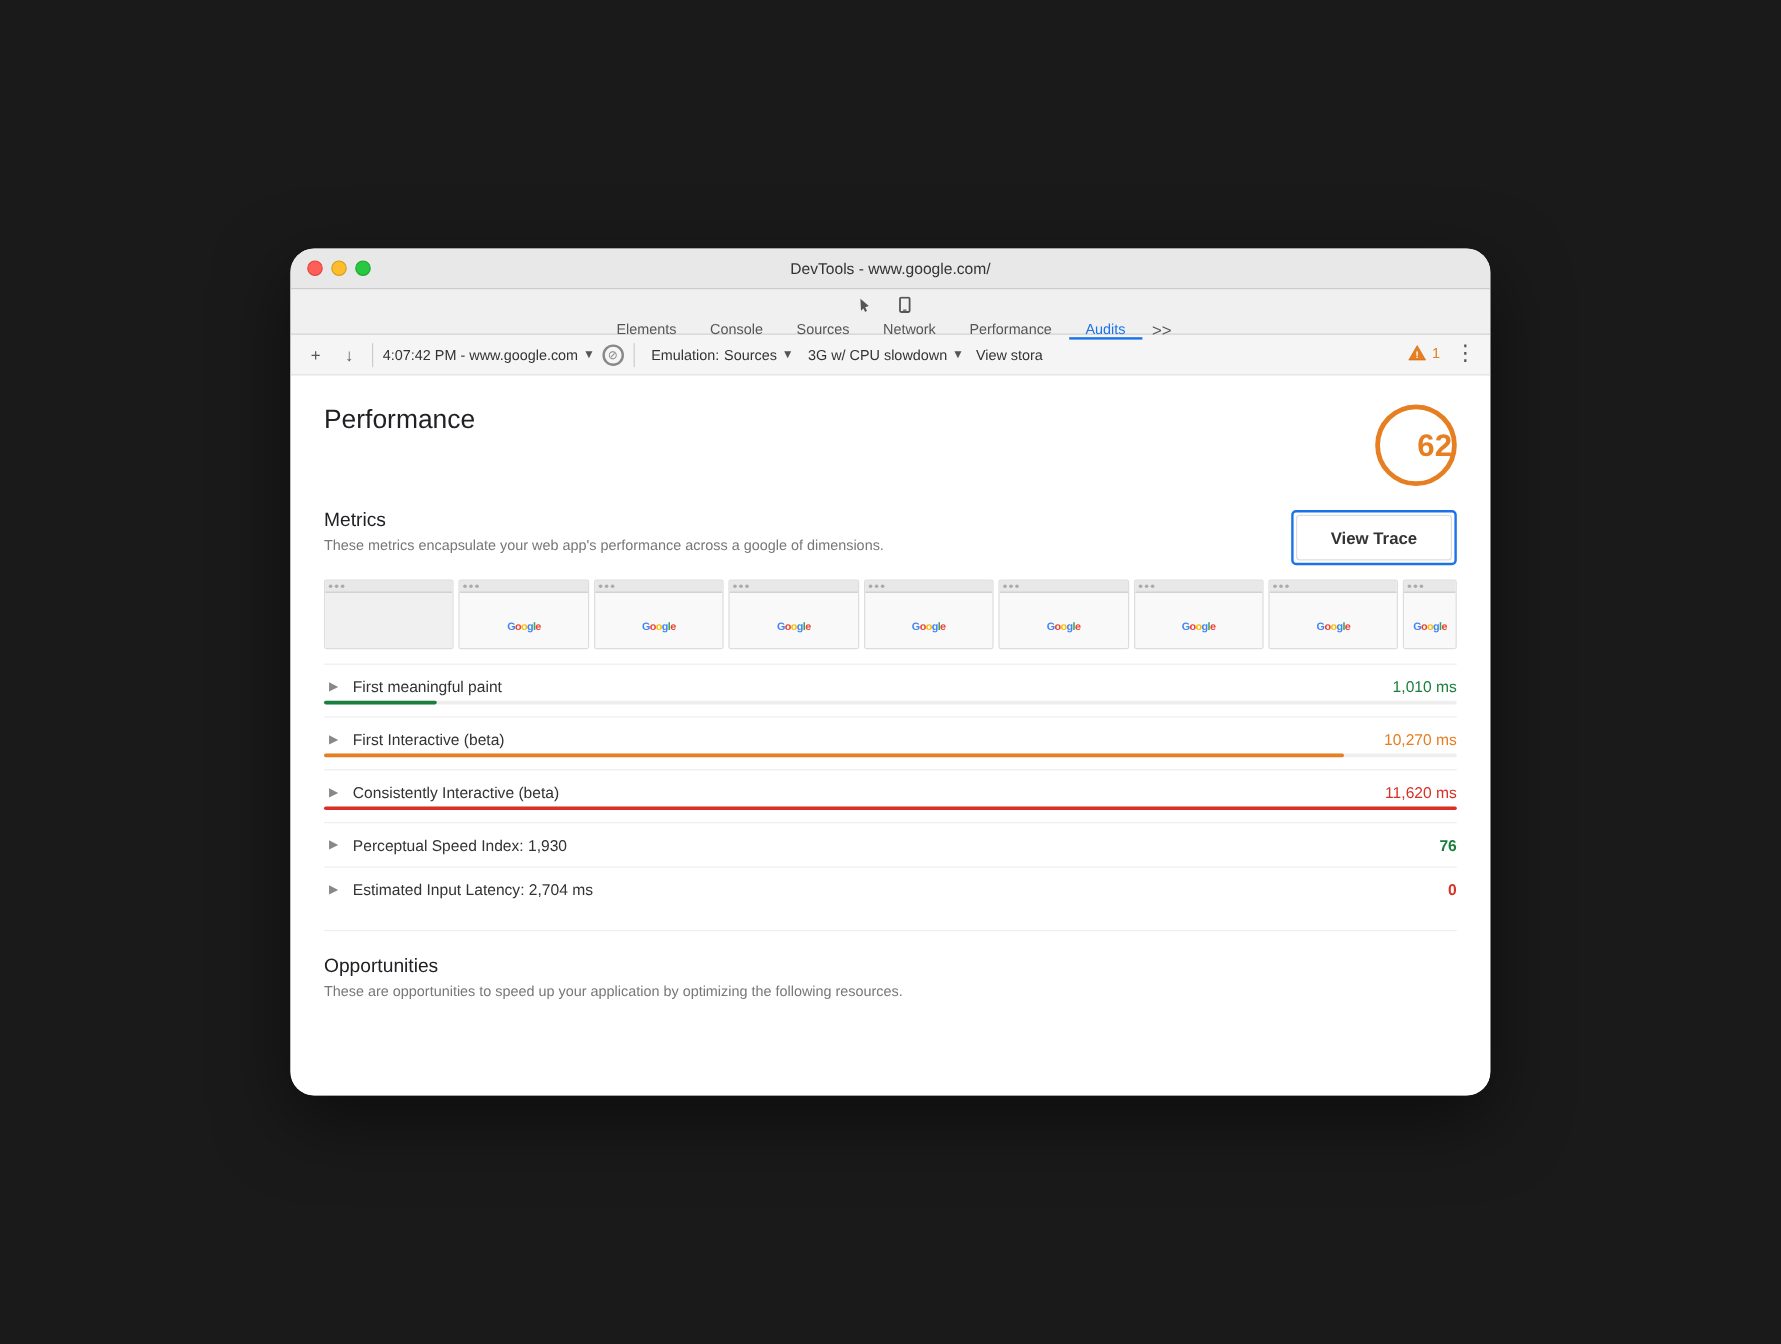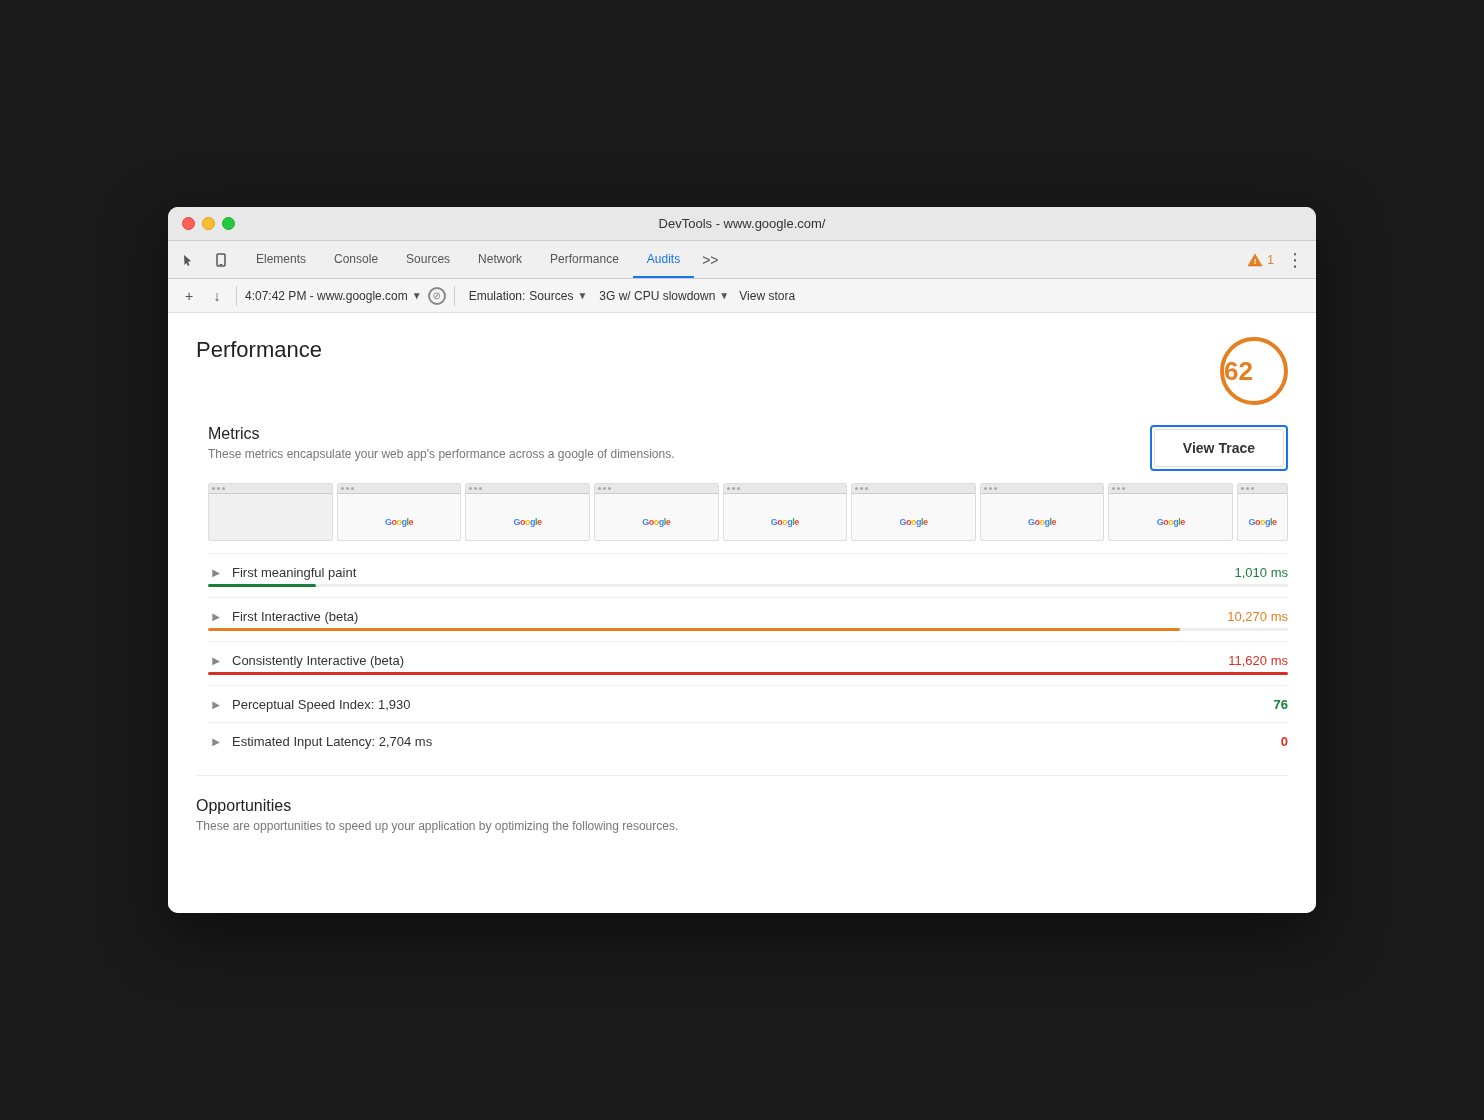--- a/index.html
+++ b/index.html
@@ -5,23 +5,23 @@
     * { box-sizing: border-box; margin: 0; padding: 0; }
     body {
       background: #1a1a1a;
       display: flex;
       justify-content: center;
       align-items: center;
       min-height: 100vh;
       font-family: -apple-system, BlinkMacSystemFont, 'Segoe UI', sans-serif;
     }
     .window {
-      width: 1148px;
+      width: 1000px;
       background: #f5f5f5;
-      border-radius: 10px;
+      border-radius: 20px;
       overflow: hidden;
       box-shadow: 0 20px 60px rgba(0,0,0,0.5);
     }
     .titlebar {
       background: #e8e8e8;
       border-bottom: 1px solid #ccc;
       padding: 10px 14px;
       display: flex;
       align-items: center;
       position: relative;
@@ -47,20 +47,21 @@
       color: #333;
       font-weight: 400;
     }
     .toolbar {
       background: #f0f0f0;
       border-bottom: 1px solid #ccc;
       display: flex;
       align-items: center;
       padding: 0 8px;
       height: 38px;
+      flex-direction: column;
     }
     .toolbar-icons {
       display: flex;
       gap: 6px;
       align-items: center;
       margin-right: 8px;
     }
     .tool-icon {
       width: 26px;
       height: 26px;
@@ -205,29 +206,28 @@
       font-size: 13px;
       color: #777;
     }
     .score-circle {
       width: 68px;
       height: 68px;
       border-radius: 50%;
       border: 4px solid #e67e22;
       display: flex;
       align-items: center;
-      justify-content: flex-start;
+      justify-content: flex-end;
       font-size: 26px;
       font-weight: 600;
       color: #e67e22;
       flex-shrink: 0;
     }
     .metrics-section {
       margin-bottom: 16px;
-      margin-left: 12px;
     }
     .metrics-header {
       display: flex;
       justify-content: space-between;
       align-items: flex-start;
       margin-bottom: 12px;
     }
     .metrics-title {
       font-size: 16px;
       font-weight: 500;

